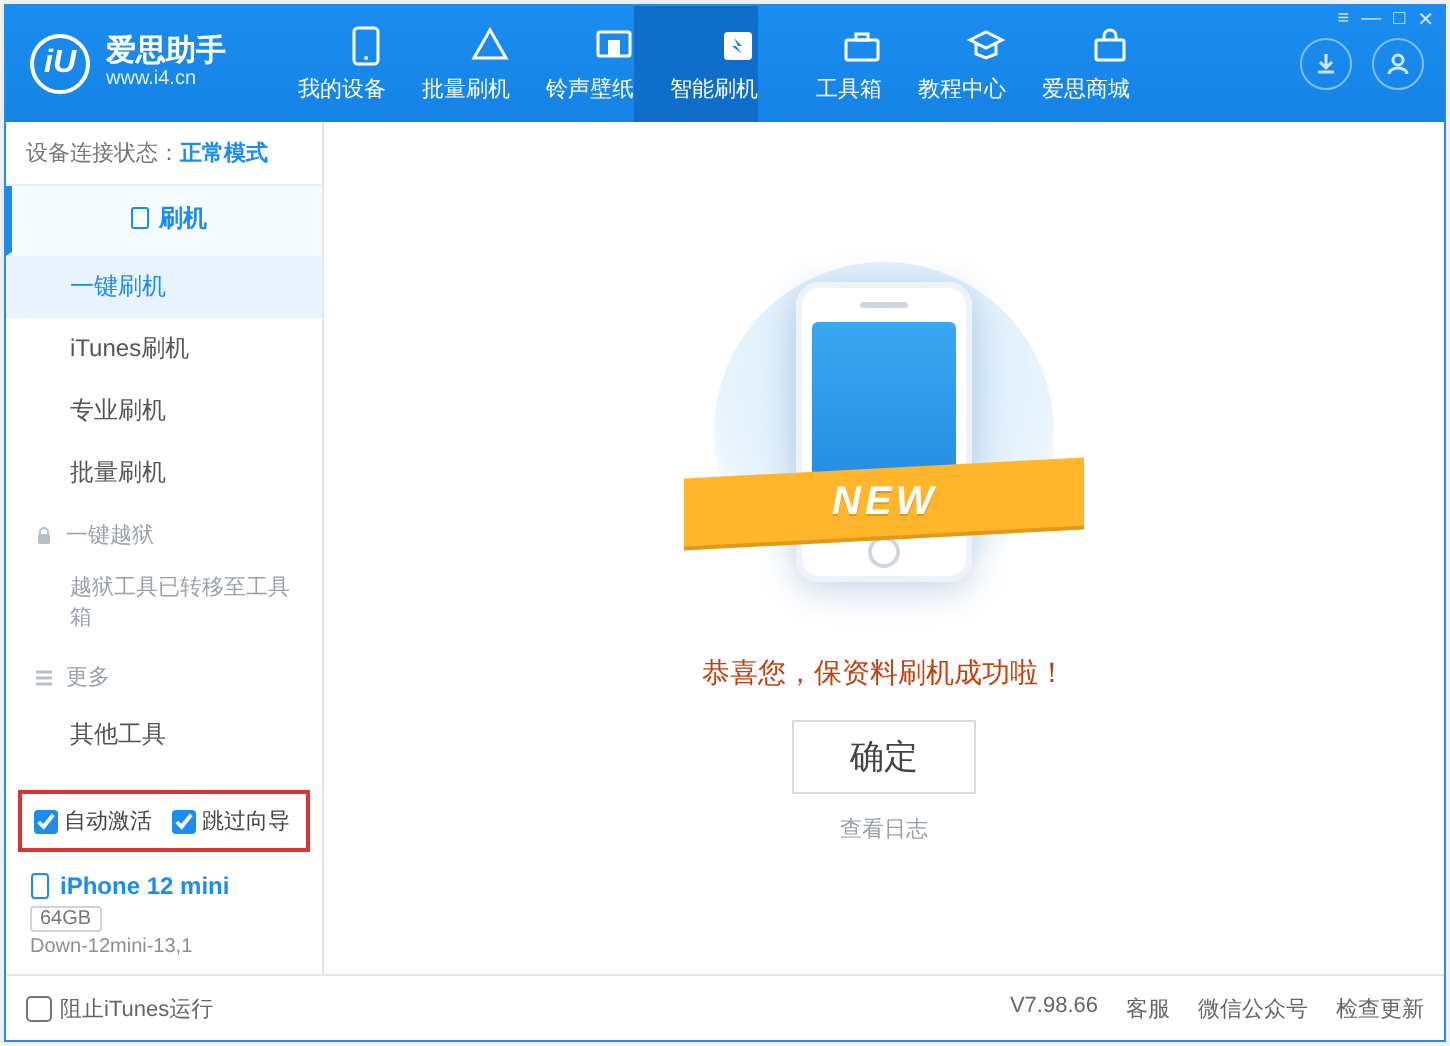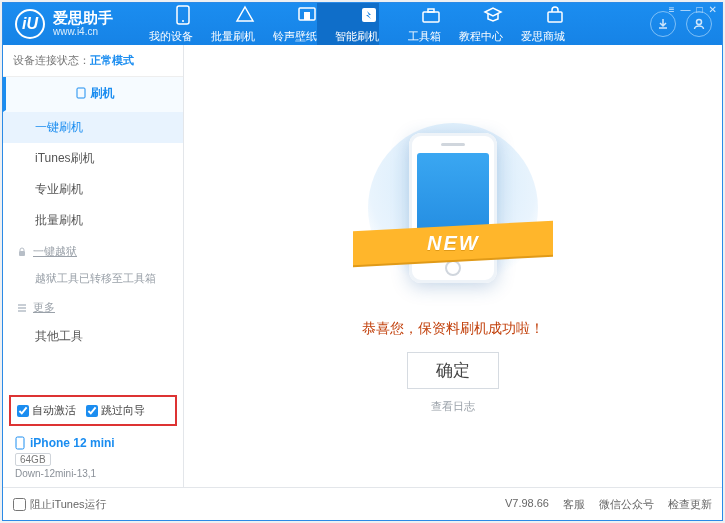--- a/index.html
+++ b/index.html
@@ -1,42 +1,42 @@
 <!DOCTYPE html>
 <html><head>
 <meta charset="utf-8">
 <style>
 * { margin: 0; padding: 0; box-sizing: border-box; font-family: "Microsoft YaHei", Arial, sans-serif; }
 body { background: #eef0f2; width: 725px; height: 523px; overflow: hidden; }
 .window { width: 721px; height: 519px; margin: 2px; border: 1px solid #2b8ae6; background: #fff; display: flex; flex-direction: column; }
-.titlebar { height: 42px; background: linear-gradient(#1b8df0, #1683e6); display: flex; align-items: center; color: #fff; }
+.titlebar { height: 58px; background: linear-gradient(#1b8df0, #1683e6); display: flex; align-items: center; color: #fff; }
 .logo-wrap { display: flex; align-items: center; padding: 0 10px 0 12px; }
 .logo-circle { width: 30px; height: 30px; border: 2px solid #fff; border-radius: 50%; display: flex; align-items: center; justify-content: center; font-weight: bold; font-size: 16px; font-style: italic; }
 .logo-text { margin-left: 8px; }
 .logo-text .t1 { font-size: 15px; font-weight: bold; line-height: 16px; }
 .logo-text .t2 { font-size: 10px; opacity: .85; line-height: 12px; }
 .navs { display: flex; height: 100%; margin-left: 8px; }
 .nav { width: 62px; display: flex; flex-direction: column; align-items: flex-end; justify-content: center; font-size: 11px; gap: 4px; cursor: pointer; }
 .nav.active { background: #0f6ec9; }
 .nav .ico { width: 20px; height: 20px; display: flex; align-items: center; justify-content: center; }
 .title-right { margin-left: auto; display: flex; align-items: center; gap: 10px; padding-right: 10px; }
 .win-ctrls { position: absolute; top: 4px; right: 8px; display: flex; gap: 6px; font-size: 10px; color: #cfe6fb; }
 .win-ctrls span { cursor: pointer; }
 .circle-btn { width: 26px; height: 26px; border: 1.5px solid #7fc0f7; border-radius: 50%; display: flex; align-items: center; justify-content: center; color: #cfe6fb; cursor: pointer; }
 .body { flex: 1; display: flex; min-height: 0; }
-.sidebar { width: 181px; border-right: 1px solid #e3e6ea; display: flex; flex-direction: column; font-size: 12px; color: #555; }
+.sidebar { width: 159px; border-right: 1px solid #e3e6ea; display: flex; flex-direction: column; font-size: 12px; color: #555; }
 .conn { padding: 8px 10px; font-size: 11px; color: #777; border-bottom: 1px solid #eee; }
 .conn .mode { color: #1b8df0; font-weight: bold; }
 .side-tabs { display: flex; }
 .side-tab { flex: 1; text-align: center; padding: 8px 0; font-size: 12px; color: #1b8df0; border-bottom: 2px solid transparent; cursor: pointer; }
 .side-tab.active { border-left: 3px solid #1b8df0; background: #f6fbff; font-weight: bold; }
 .menu { flex: 1; overflow: auto; }
 .menu-item { padding: 7px 10px 7px 32px; cursor: pointer; color: #555; }
 .menu-item.sel { background: #e8f3fe; color: #1b8df0; }
-.menu-group { padding: 8px 10px 6px 14px; color: #9aa1a9; font-size: 11px; display: flex; align-items: center; gap: 6px; text-decoration: underline; }
+.menu-group { padding: 8px 10px 6px 14px; color: #9aa1a9; font-size: 11px; display: flex; align-items: center; gap: 6px; }
 .menu-note { padding: 6px 10px 6px 32px; color: #9aa1a9; font-size: 11px; line-height: 15px; }
 .checks { border: 2px solid #d33; margin: 4px 6px; padding: 6px 6px; display: flex; gap: 10px; font-size: 11px; }
 .checks label { display: flex; align-items: center; gap: 3px; color: #444; cursor: pointer; }
 .checks input { accent-color: #1b8df0; width: 12px; height: 12px; }
 .device { padding: 6px 10px 8px 12px; }
 .device .name { color: #1b8df0; font-size: 12px; font-weight: bold; display: flex; align-items: center; gap: 5px; }
 .device .cap { display: inline-block; border: 1px solid #cfd4da; border-radius: 2px; font-size: 10px; color: #777; padding: 0 4px; margin-top: 3px; text-align: center; }
 .device .sub { color: #8a9098; font-size: 10px; margin-top: 2px; }
 .content { flex: 1; display: flex; flex-direction: column; align-items: center; justify-content: center; position: relative; }
 .phone-illus { width: 140px; height: 180px; position: relative; display: flex; align-items: center; justify-content: center; }

